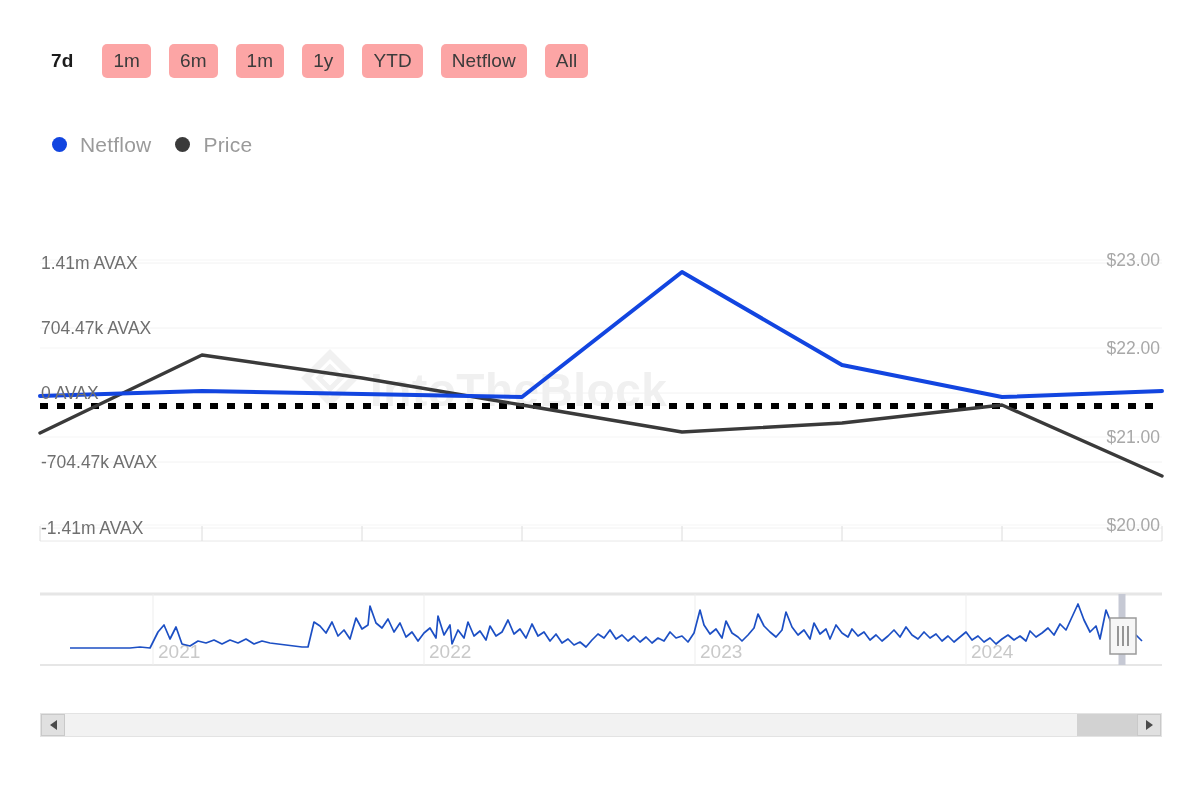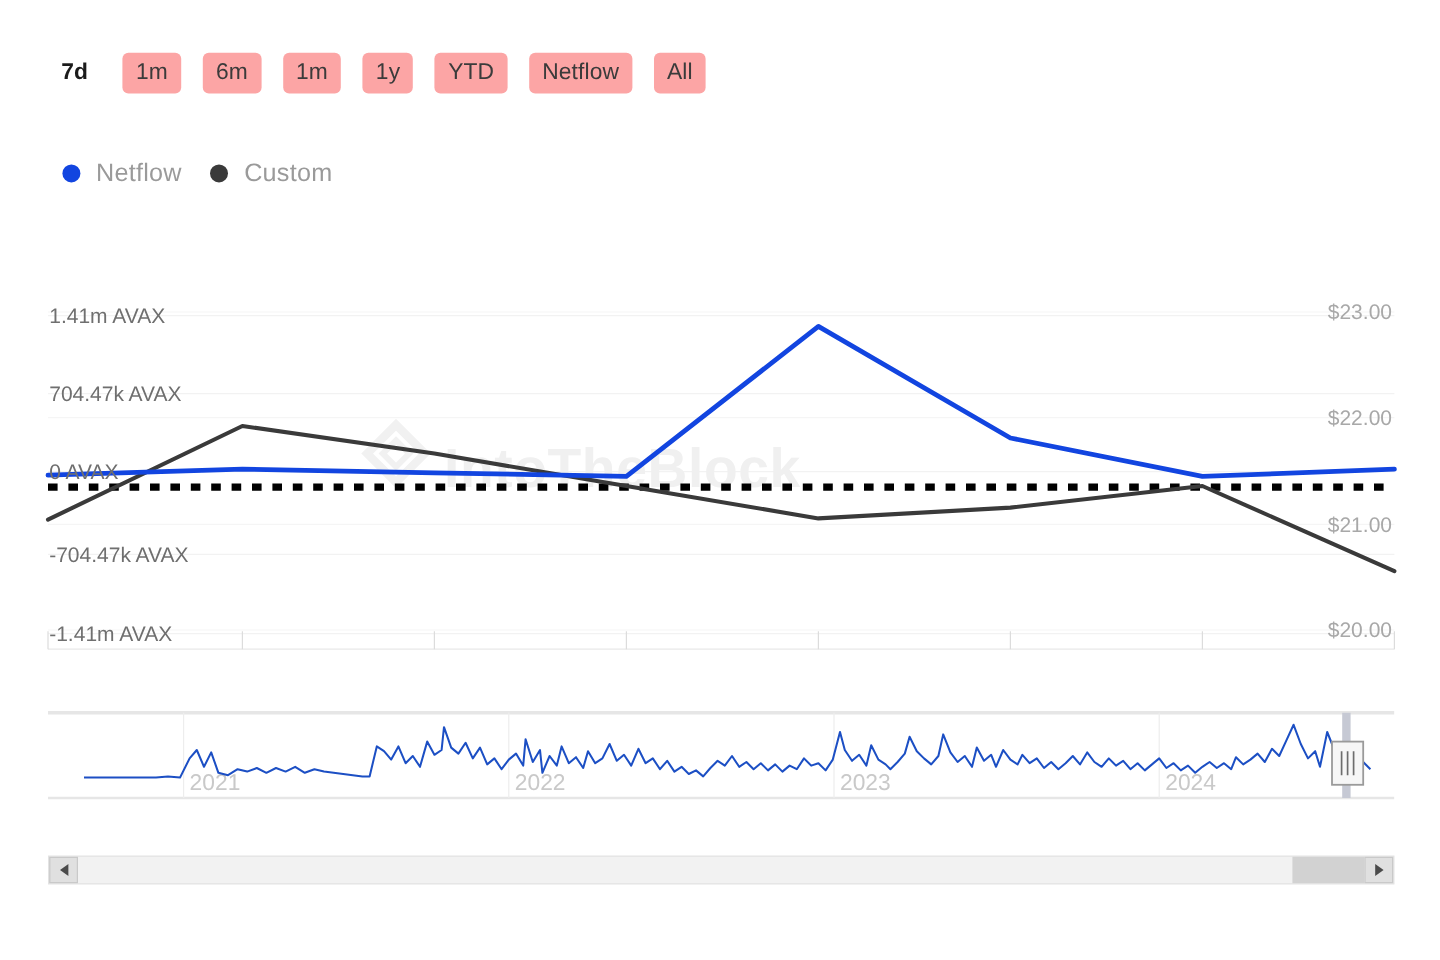--- a/index.html
+++ b/index.html
@@ -65,21 +65,21 @@
     <div class="range-tab">All</div>
   </div>
 
   <div class="legend">
     <div class="legend-item">
       <span class="legend-dot" style="background:#1245e0"></span>
       <span class="legend-label">Netflow</span>
     </div>
     <div class="legend-item">
       <span class="legend-dot" style="background:#3a3a3a"></span>
-      <span class="legend-label">Custom</span>
+      <span class="legend-label">Price</span>
     </div>
   </div>
 
   <div class="chart-wrap">
     <svg class="chart-svg" width="1200" height="330" viewBox="0 0 1200 330">
 
       <g stroke="#f2f2f2" stroke-width="1">
         <line x1="40" y1="35" x2="1162" y2="35"></line>
         <line x1="40" y1="100" x2="1162" y2="100"></line>
         <line x1="40" y1="165" x2="1162" y2="165"></line>

